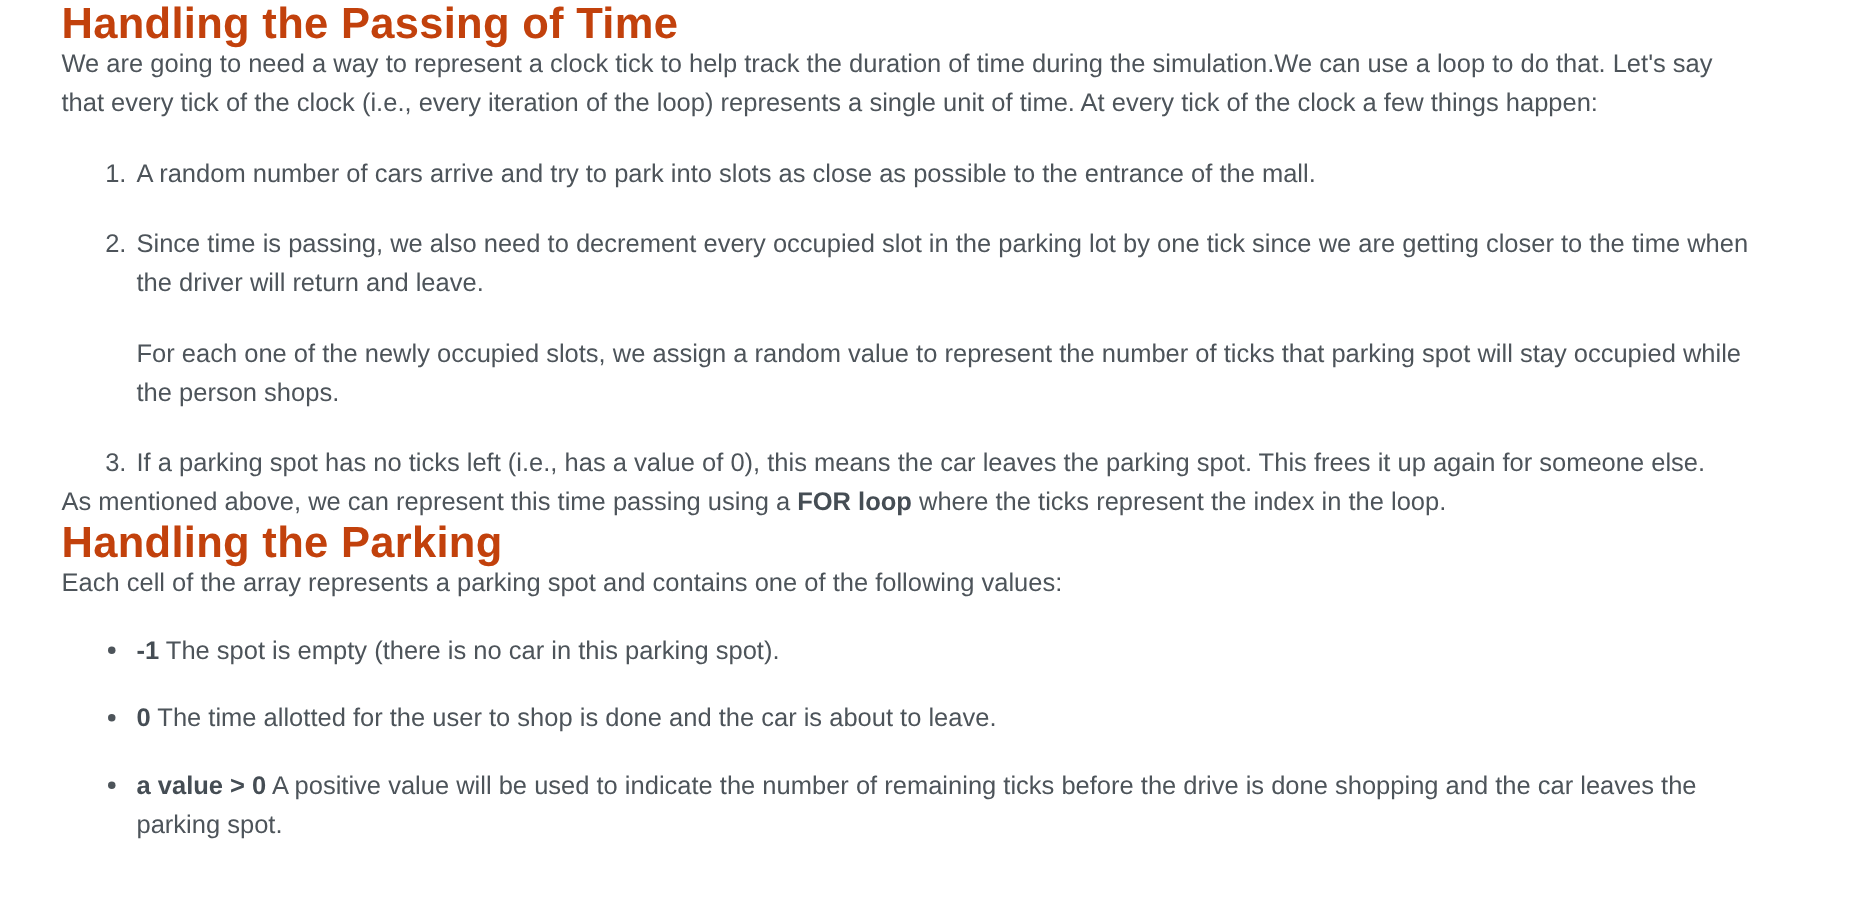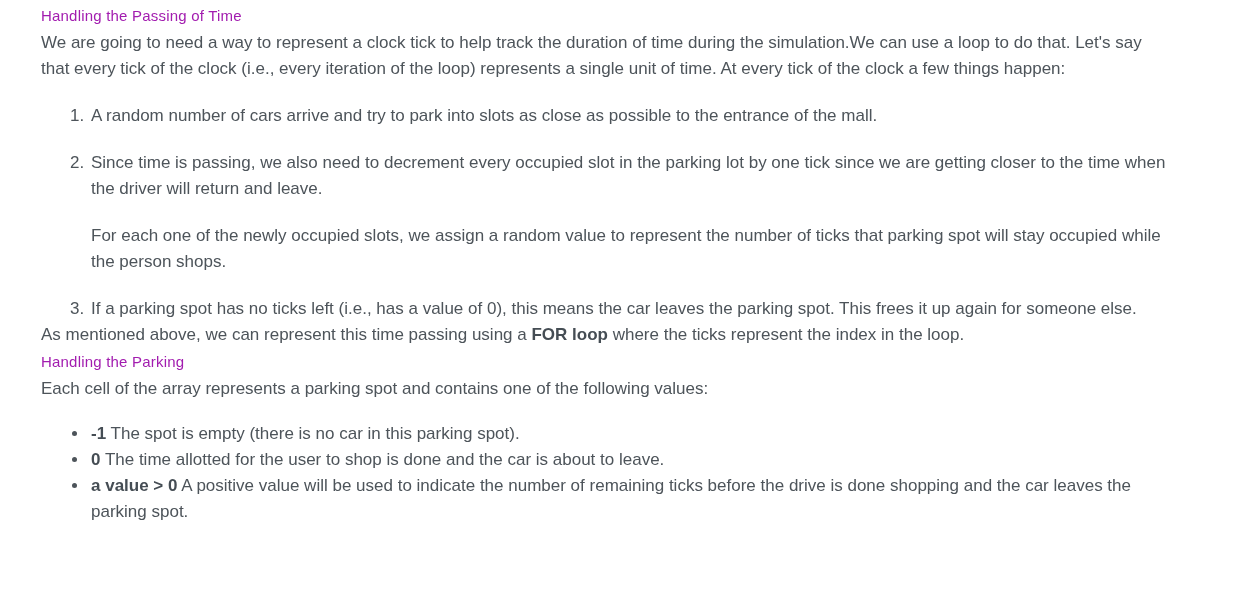--- a/index.html
+++ b/index.html
@@ -14,24 +14,24 @@
   }
   .doc {
     position: relative;
     width: 1244px;
     height: 602px;
     padding: 2px 70px 0 41px;
     color: #4d545a;
   }
   h1.section-heading {
     margin: 0;
-    font-size: 15px;
-    font-weight: 400;
+    font-size: 29px;
+    font-weight: 700;
     letter-spacing: 0.2px;
-    color: #a21caf;
+    color: #c2410c;
     line-height: 28px;
   }
   .h-time { margin-top: 1px; }
   .h-parking { margin-top: 31px; }
   p.body-para {
     margin: 0;
     font-size: 17px;
     line-height: 26px;
     color: #4d545a;
   }
@@ -47,21 +47,21 @@
   }
   ol.steps-list > li { padding-left: 2px; }
   ul.values-list {
     margin: 19px 0 0 0;
     padding: 0 0 0 48px;
     font-size: 17px;
     line-height: 26px;
     color: #4d545a;
     list-style-type: disc;
   }
-  ul.values-list > li { padding-left: 2px; }
+  ul.values-list > li { padding-left: 2px; margin-top: 19px; }
   strong { font-weight: 700; color: #454d54; }
   .step-line { display: block; margin-top: 21px; }
   .step-line:empty { display: none; }
 </style>
 </head>
 <body>
 
 <div class="doc">
 
   <h1 class="section-heading h-time">Handling the Passing of Time</h1>

